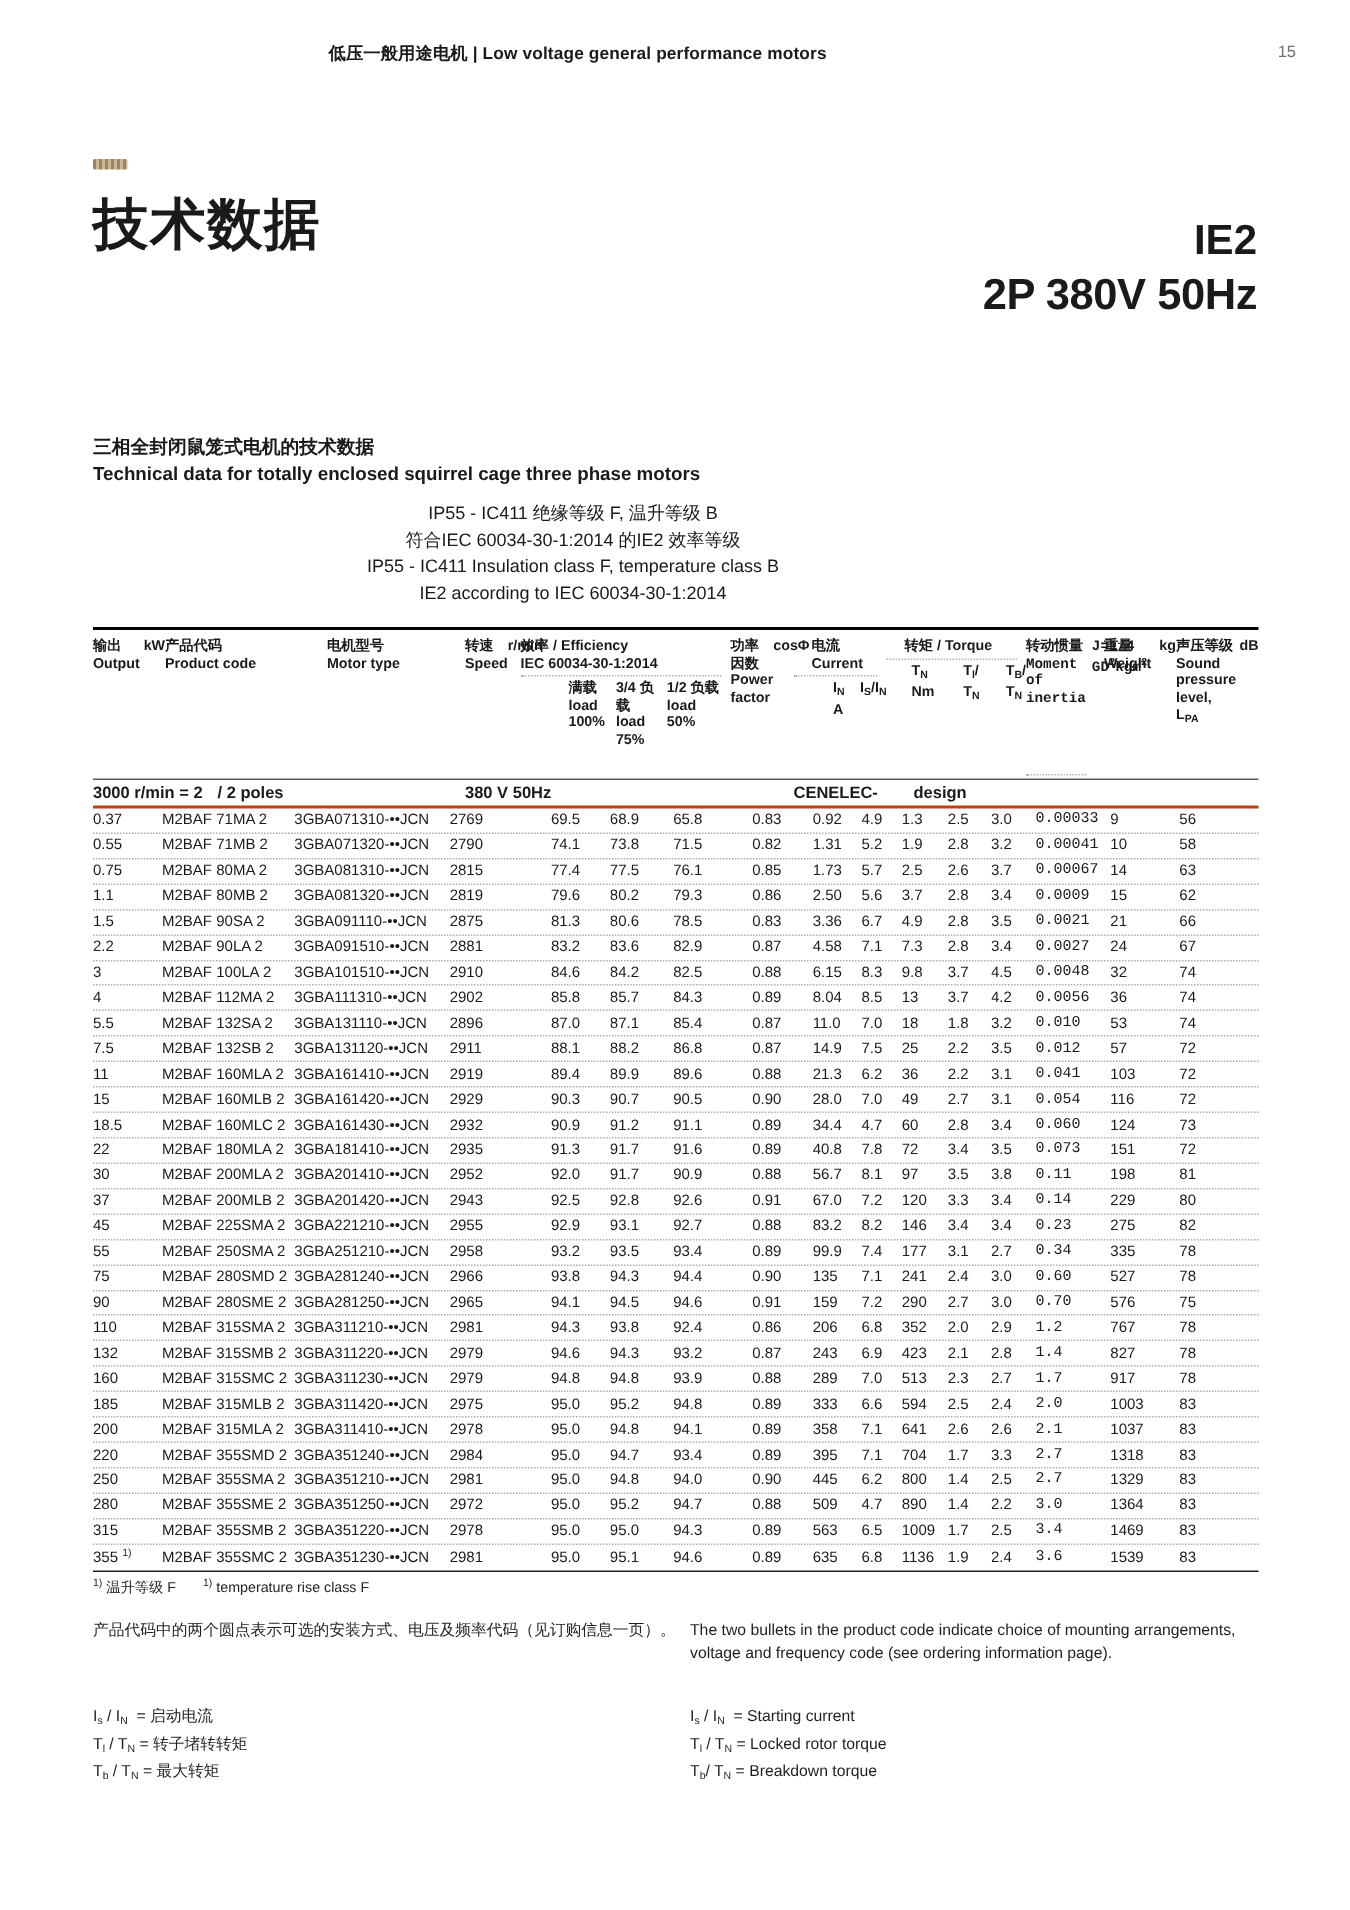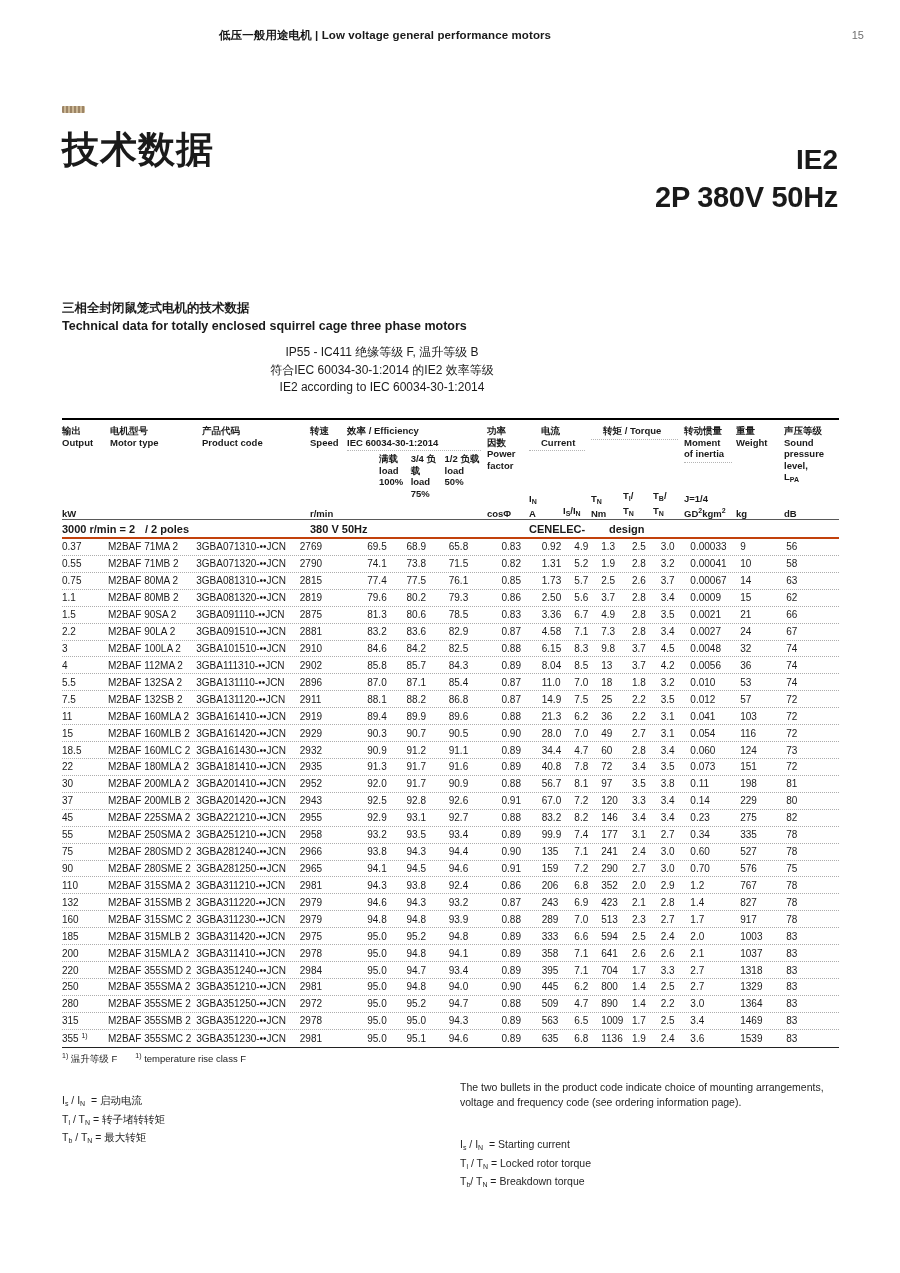--- a/index.html
+++ b/index.html
@@ -18,43 +18,43 @@
 
   
   .title-row{position:absolute;top:127px;left:62px;width:776px;display:flex;justify-content:space-between;}
   .t-cn{font-size:37px;font-weight:bold;letter-spacing:1px;line-height:46px;}
   .t-en{font-size:31px;font-weight:bold;line-height:40px;letter-spacing:-.3px;}
   .title-right{text-align:right;padding-top:15px;}
   .t-ie{font-size:28px;font-weight:bold;line-height:36px;}
   .t-spec{font-size:29px;font-weight:bold;line-height:38px;letter-spacing:-.3px;}
 
   
-  .intro{position:absolute;top:299px;left:62px;width:640px;}
+  .intro{position:absolute;top:289px;left:62px;width:640px;}
   .intro .b{font-size:12.5px;font-weight:bold;line-height:18px;}
   .intro .sp{height:9px;}
   .intro .r{font-size:12px;line-height:17.5px;text-align:center;}
 
   
   .dtable{position:absolute;top:418px;left:62px;width:777px;font-size:10px;}
   .thead{display:flex;border-top:2.5px solid #000;padding-top:5px;height:101px;
          font-size:9.5px;font-weight:bold;line-height:11.5px;}
-  .hcol{display:flex;flex-direction:column;justify-content:space-between;}
+  .hcol{display:flex;flex-direction:row;justify-content:space-between;}
   .hgroup{display:flex;flex-direction:column;}
   .gtop{border-bottom:1px dotted #b5b5b5;padding-bottom:2px;margin-bottom:2px;margin-right:6px;}
   .gsub{display:flex;flex:1;}
   .gsub .hcol{justify-content:flex-start;}
   .gsub.bottom .hcol{justify-content:flex-end;}
   .ind12{padding-left:12px;}
   sub{font-size:7px;vertical-align:-2px;}
   sup{font-size:7px;vertical-align:4px;}
 
   .c1{width:48px;} .c2{width:92px;} .c3{width:108px;} .c4{width:37px;}
   .c5{width:41px;margin-left:32px;} .c6{width:44px;} .c7{width:55px;} .c8{width:42px;}
   .c9{width:34px;} .c10{width:28px;} .c11{width:32px;} .c12{width:30px;}
-  .c13{width:31px;} .c14{width:52px;} .c15{width:48px;} .c16{width:55px;}
+  .c13{width:31px;} .c14{width:52px;font-family:Liberation Mono, monospace;} .c15{width:48px;} .c16{width:55px;}
   .gw-eff{width:140px;} .gw-cur{width:62px;} .gw-tq{width:93px;}
 
   .section-row{display:flex;align-items:center;height:20px;border-top:1px solid #595959;
                border-bottom:2px solid #c2410c;font-weight:bold;font-size:11px;}
   .s1{width:83px;} .s2{width:165px;} .s3{width:219px;} .s4{width:62px;} .s5{width:93px;}
   .s5 span{padding-left:18px;display:inline-block;}
 
   .tbody{border-bottom:1.5px solid #222;}
   .trow{display:flex;align-items:center;height:16.93px;border-bottom:1px dotted #adadad;}
   .trow:last-child{border-bottom:none;}
@@ -91,36 +91,37 @@
       <div class="t-spec">2P 380V 50Hz</div>
     </div>
   </div>
 
   <div class="intro">
     <div class="b">三相全封闭鼠笼式电机的技术数据</div>
     <div class="b">Technical data for totally enclosed squirrel cage three phase motors</div>
     <div class="sp"></div>
     <div class="r">IP55 - IC411  绝缘等级 F, 温升等级 B</div>
     <div class="r">符合IEC 60034-30-1:2014 的IE2 效率等级</div>
+    <div class="r">IP55 - IC411 Insulation class F, temperature class B</div>
     <div class="r">IE2 according to IEC 60034-30-1:2014</div>
   </div>
 
   <div class="dtable">
 
     <div class="thead">
       <div class="hcol c1">
         <div>输出<br>Output</div>
           <div>kW</div>
       </div>
+      <div class="hcol c3">
+        <div>产品代码<br>Product code</div>
+          <div></div>
+      </div>
       <div class="hcol c2">
         <div>电机型号<br>Motor type</div>
-          <div></div>
-      </div>
-      <div class="hcol c3">
-        <div>产品代码<br>Product code</div>
           <div></div>
       </div>
       <div class="hcol c4">
         <div>转速<br>Speed</div>
           <div>r/min</div>
       </div>
       <div class="hgroup gw-eff">
         <div class="gtop">效率 / Efficiency<br>IEC 60034-30-1:2014</div>
         <div class="gsub">
           <div class="hcol c5">
@@ -728,20 +729,21 @@
         </div>
       </div>
 
     <div class="footnote">
       <span><sup>1)</sup> 温升等级 F</span><span class="gap"></span><span><sup>1)</sup> temperature rise class F</span>
     </div>
   </div>
 
   <div class="footer">
     <div class="fcol-left">
+      <div class="fnote">产品代码中的两个圆点表示可选的安装方式、电压及频率代码（见订购信息一页）。</div>
       <div class="legend">
         <div>I<sub>s</sub> / I<sub>N</sub>&nbsp; = 启动电流</div>
         <div>T<sub>l</sub> / T<sub>N</sub> = 转子堵转转矩</div>
         <div>T<sub>b</sub> / T<sub>N</sub> = 最大转矩</div>
       </div>
     </div>
     <div class="fcol-right">
       <div class="fnote">The two bullets in the product code indicate choice of mounting arrangements, voltage and frequency code (see ordering information page).</div>
       <div class="legend">
         <div>I<sub>s</sub> / I<sub>N</sub>&nbsp; = Starting current</div>

